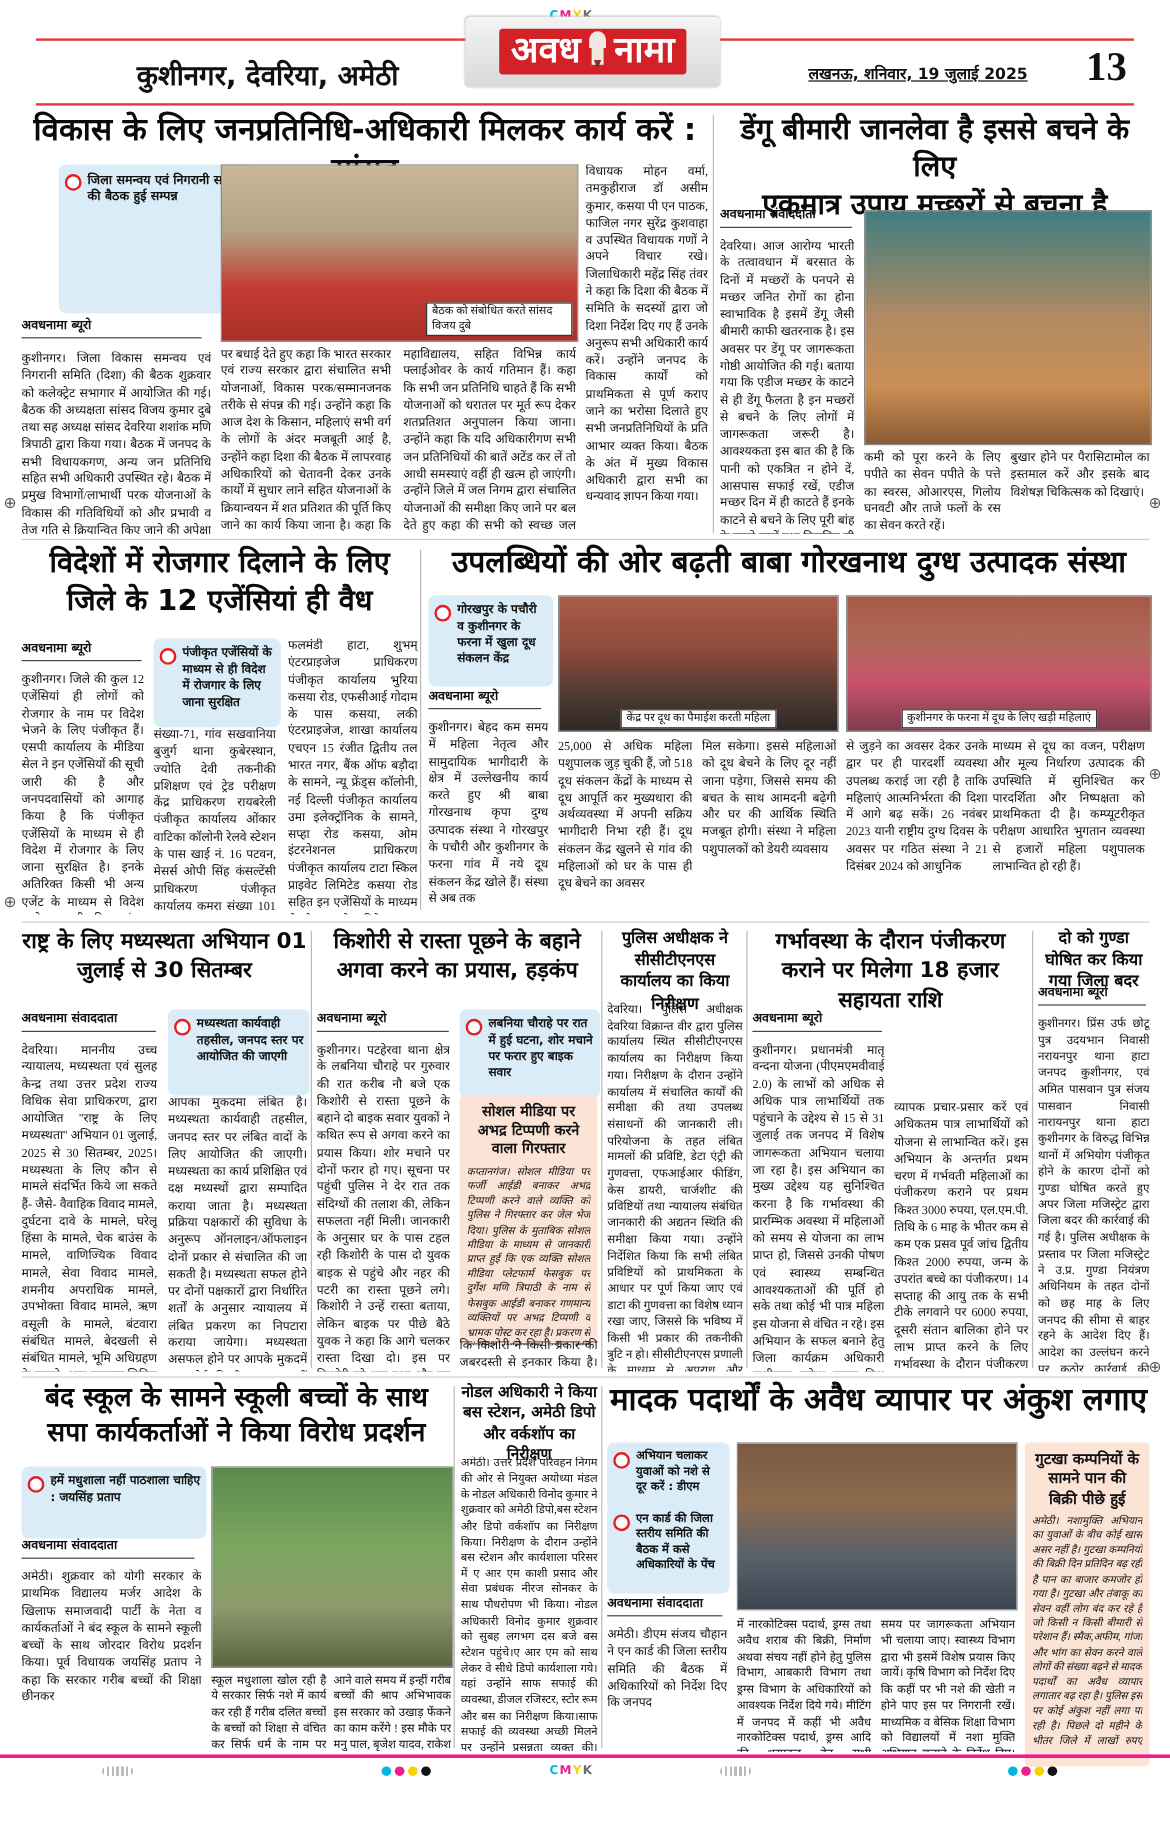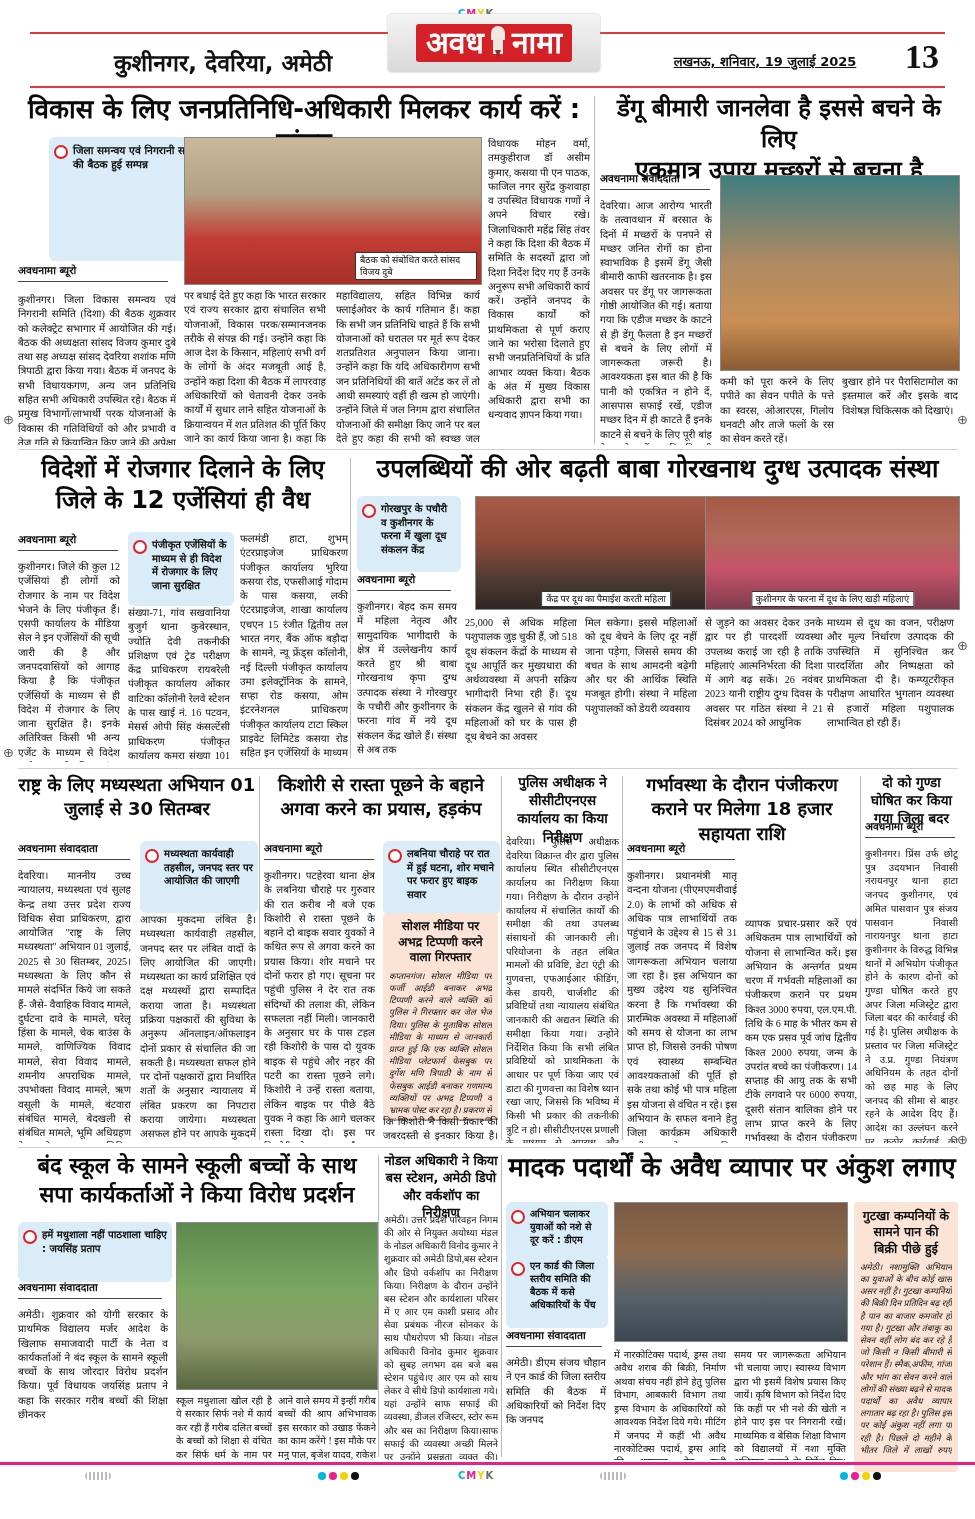--- a/index.html
+++ b/index.html
@@ -130,21 +130,21 @@
   <div class="abs" style="left:357px;top:454px;width:601px;height:308px;">
     <div class="hl" style="font-size:25px;line-height:1.2;">उपलब्धियों की ओर बढ़ती बाबा गोरखनाथ दुग्ध उत्पादक संस्था</div>
     <div class="abs bbox" style="left:0;top:42px;width:94px;height:64px;">
       <div class="bullet">
           <span class="bdot"></span>
           <span class="btxt" style="font-size:10px;">गोरखपुर के पचौरी व कुशीनगर के फरना में खुला दूध संकलन केंद्र</span>
         </div>
     </div>
     <div class="abs by" style="left:0;top:118px;width:94px;">अवधनामा ब्यूरो</div>
     <div class="abs txt" style="left:0;top:146px;width:100px;height:162px;">कुशीनगर। बेहद कम समय में महिला नेतृत्व और सामुदायिक भागीदारी के क्षेत्र में उल्लेखनीय कार्य करते हुए श्री बाबा गोरखनाथ कृपा दुग्ध उत्पादक संस्था ने गोरखपुर के पचौरी और कुशीनगर के फरना गांव में नये दूध संकलन केंद्र खोले हैं। संस्था से अब तक</div>
-    <div class="ph ph-dairy1" style="left:118px;top:42px;width:232px;height:112px;padding-left:28px;">
+    <div class="ph ph-dairy1" style="left:108px;top:42px;width:232px;height:112px;">
       <div class="cap" style="left:50%;transform:translateX(-50%);bottom:2px;white-space:nowrap;">केंद्र पर दूध का पैमाईश करती महिला</div>
     </div>
     <div class="ph ph-dairy2" style="left:348px;top:42px;width:253px;height:112px;">
       <div class="cap" style="left:50%;transform:translateX(-50%);bottom:2px;white-space:nowrap;">कुशीनगर के फरना में दूध के लिए खड़ी महिलाएं</div>
     </div>
     <div class="abs txt" style="left:108px;top:162px;width:112px;height:146px;">25,000 से अधिक महिला पशुपालक जुड़ चुकी हैं, जो 518 दूध संकलन केंद्रों के माध्यम से दूध आपूर्ति कर मुख्यधारा की अर्थव्यवस्था में अपनी सक्रिय भागीदारी निभा रही हैं। दूध संकलन केंद्र खुलने से गांव की महिलाओं को घर के पास ही दूध बेचने का अवसर</div>
     <div class="abs txt" style="left:228px;top:162px;width:112px;height:146px;">मिल सकेगा। इससे महिलाओं को दूध बेचने के लिए दूर नहीं जाना पड़ेगा, जिससे समय की बचत के साथ आमदनी बढ़ेगी और घर की आर्थिक स्थिति मजबूत होगी। संस्था ने महिला पशुपालकों को डेयरी व्यवसाय</div>
     <div class="abs txt" style="left:348px;top:162px;width:118px;height:146px;">से जुड़ने का अवसर देकर उनके द्वार पर ही पारदर्शी व्यवस्था उपलब्ध कराई जा रही है ताकि महिलाएं आत्मनिर्भरता की दिशा में आगे बढ़ सकें। 26 नवंबर 2023 यानी राष्ट्रीय दुग्ध दिवस के अवसर पर गठित संस्था ने 21 दिसंबर 2024 को आधुनिक</div>
     <div class="abs txt" style="left:470px;top:162px;width:127px;height:146px;">माध्यम से दूध का वजन, परीक्षण और मूल्य निर्धारण उत्पादक की उपस्थिति में सुनिश्चित कर पारदर्शिता और निष्पक्षता को प्राथमिकता दी है। कम्प्यूटरीकृत परीक्षण आधारित भुगतान व्यवस्था से हजारों महिला पशुपालक लाभान्वित हो रही हैं।</div>
   </div>

